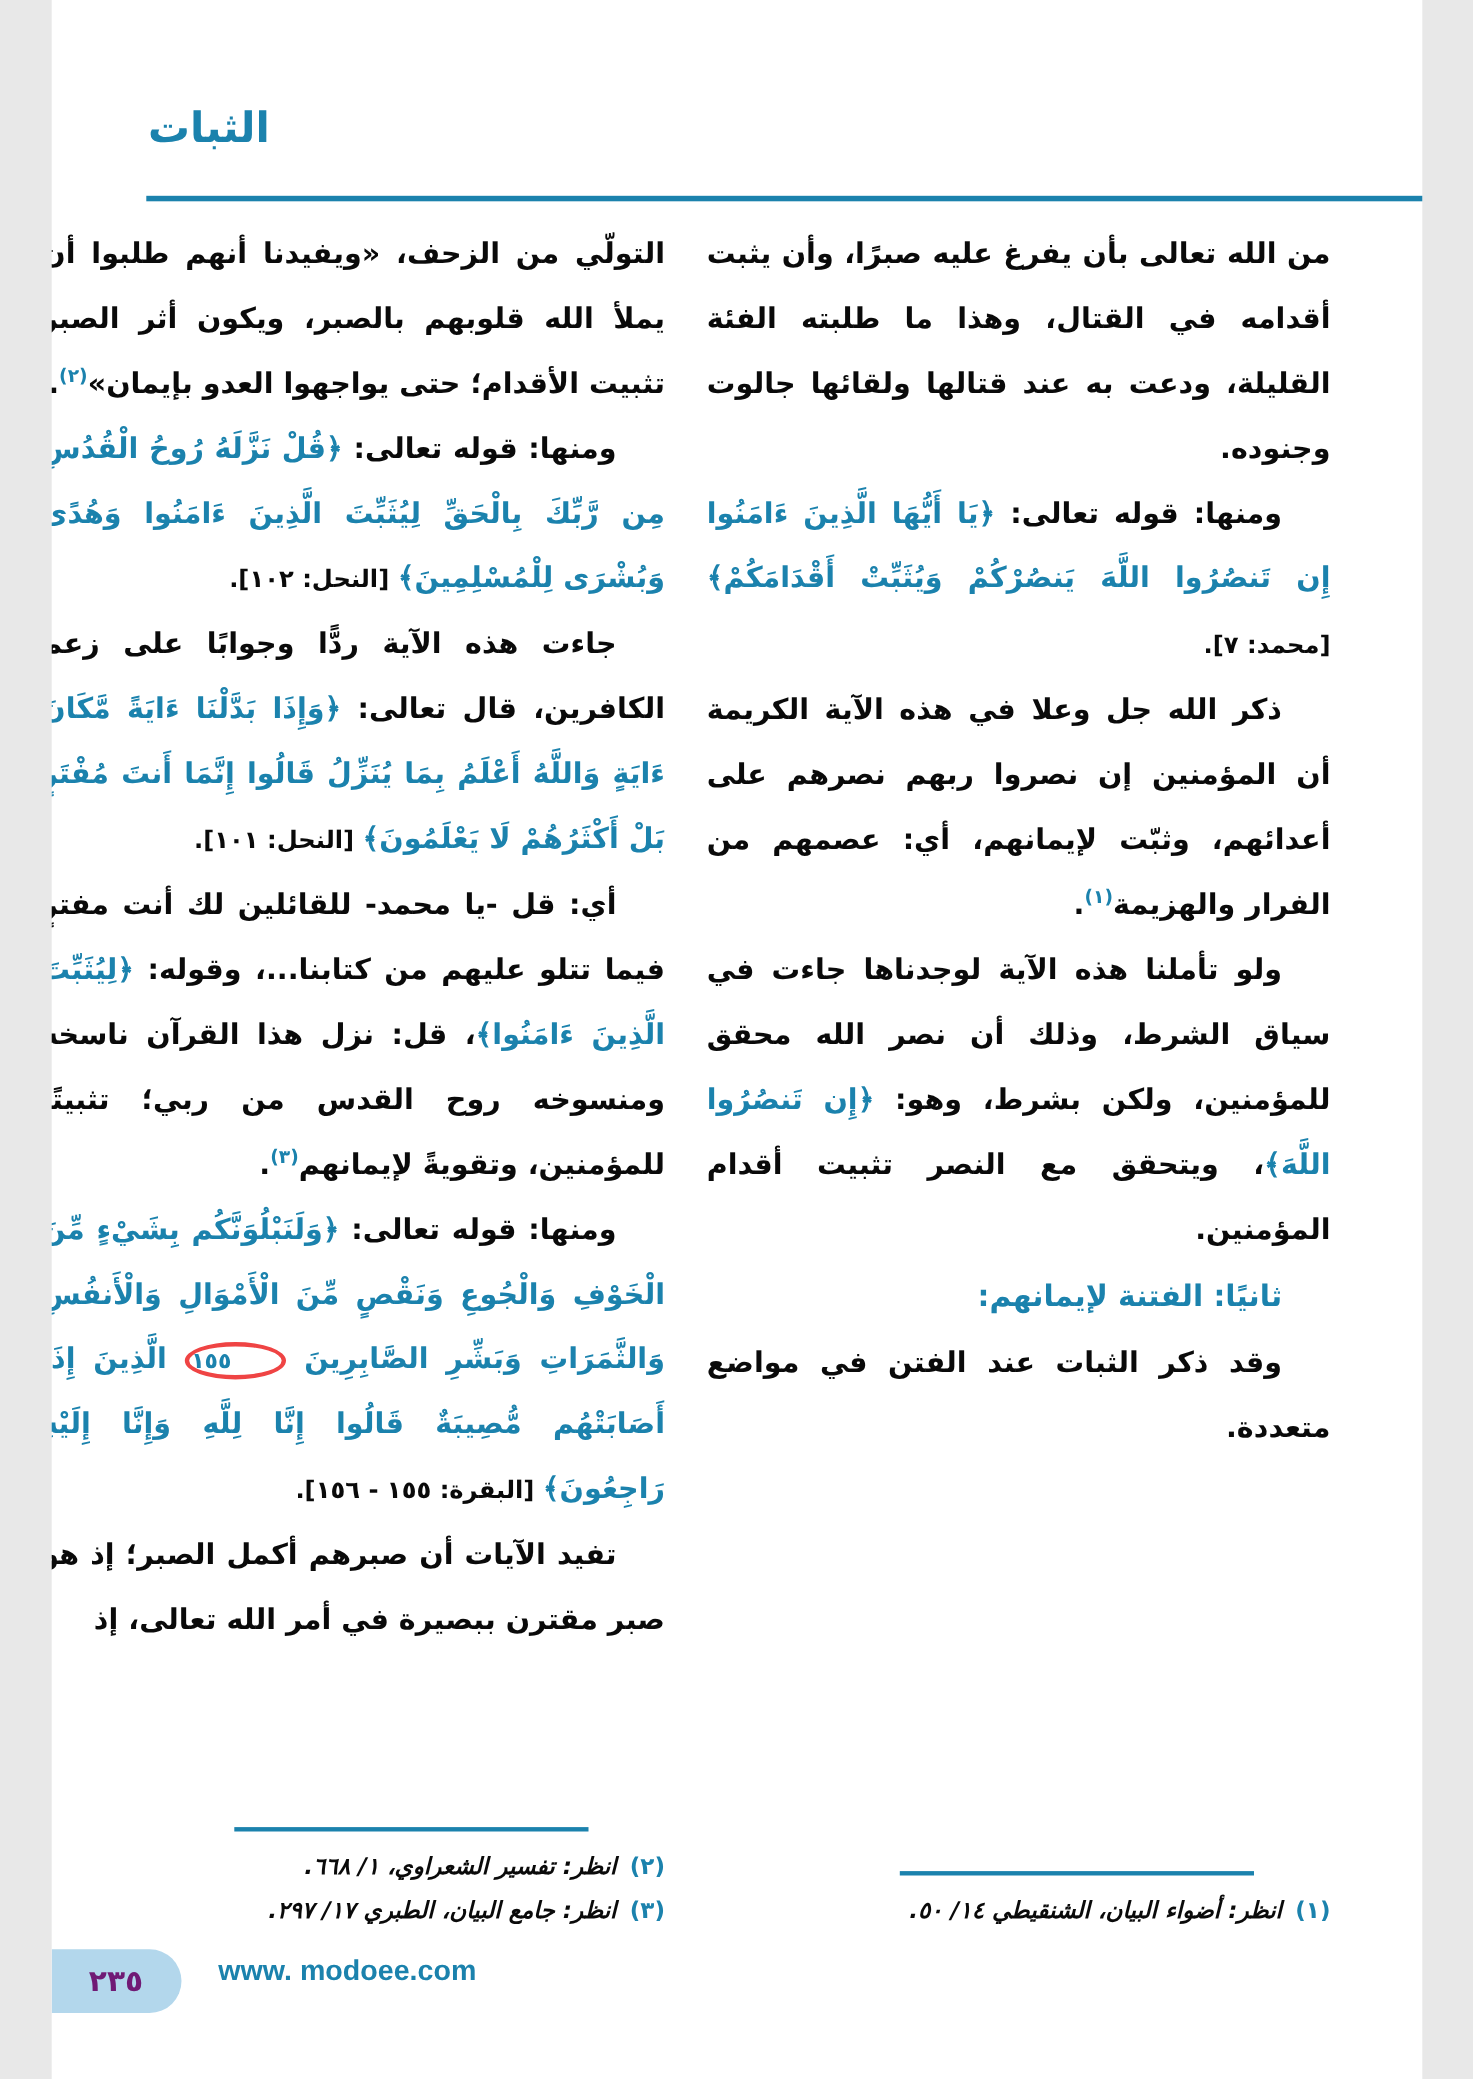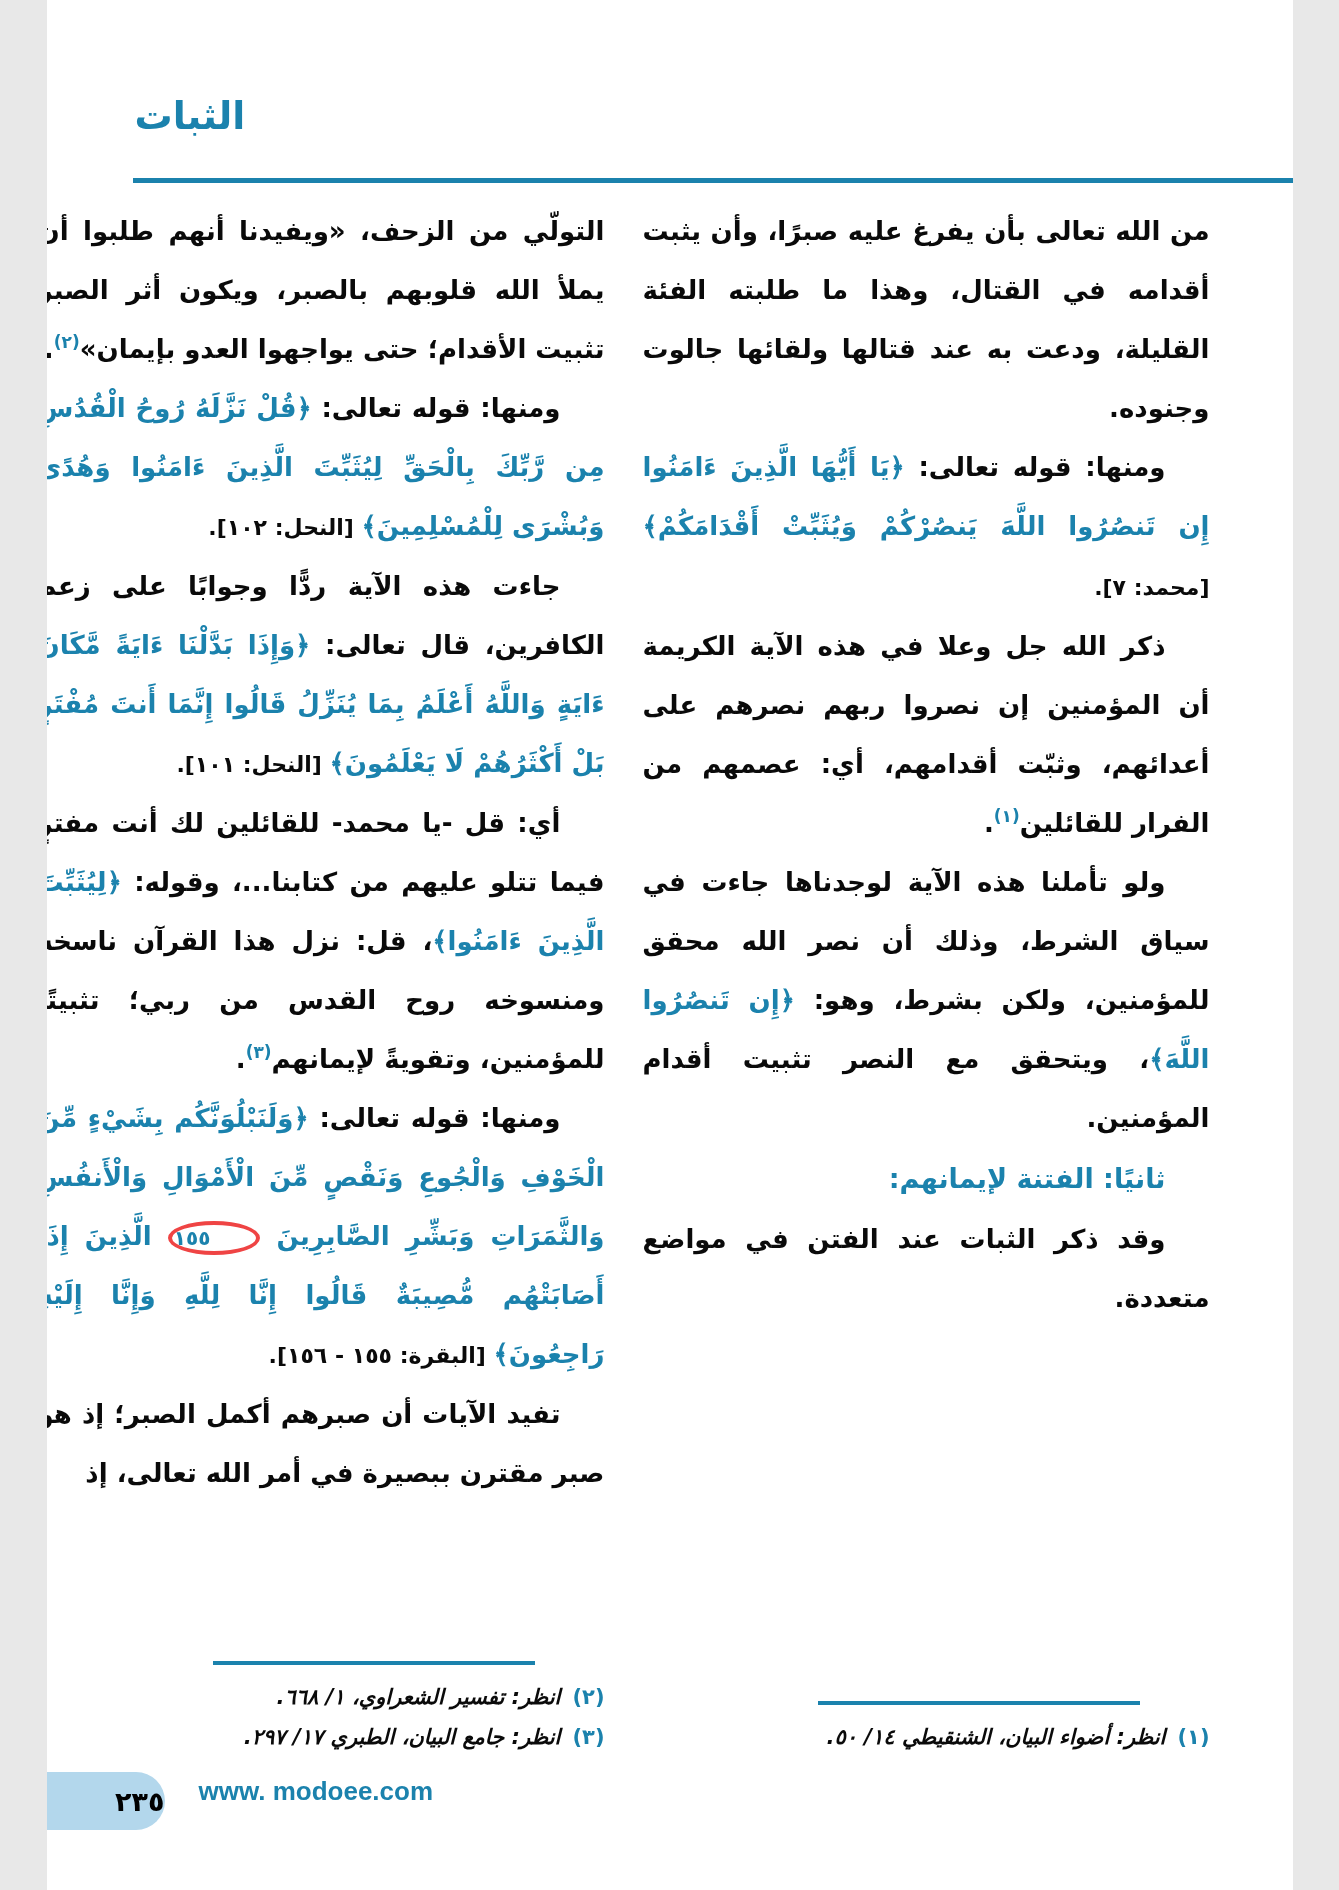--- a/index.html
+++ b/index.html
@@ -69,22 +69,22 @@
     display:flex;direction:rtl;gap:12px;
     font-size:21px;font-weight:700;line-height:40px;
     color:#0a0a0a;
   }
   .fn-num{color:#1b82ad;white-space:nowrap;}
   .fn-text{color:#0a0a0a;font-style:italic;}
   .page-badge{
     position:absolute;left:0;top:1772px;
     width:118px;height:58px;
     background:#b3d7ec;border-radius:0 29px 29px 0;
-    display:flex;align-items:center;justify-content:flex-end;
-    color:#000000;font-size:27px;font-weight:700;
+    display:flex;align-items:center;justify-content:center;
+    color:#701a75;font-size:27px;font-weight:700;
   }
   .website{
     position:absolute;left:152px;top:1776px;
     color:#1b82ad;font-size:26px;font-weight:700;
     font-family:"Liberation Sans", sans-serif;
   }
 </style>
 </head>
 <body>
 
@@ -93,21 +93,21 @@
   <div class="page-title">الثبات</div>
 
   <div class="title-rule"></div>
 
   <div class="columns">
 
     <div class="column" id="col-right">
       <div class="col-paras">
           <p class="para"><span class="seg-text">من الله تعالى بأن يفرغ عليه صبرًا، وأن يثبت أقدامه في القتال، وهذا ما طلبته الفئة القليلة، ودعت به عند قتالها ولقائها جالوت وجنوده.</span></p>
           <p class="para indent"><span class="seg-text">ومنها: قوله تعالى: </span><span class="seg-quran">﴿يَا أَيُّهَا الَّذِينَ ءَامَنُوا إِن تَنصُرُوا اللَّهَ يَنصُرْكُمْ وَيُثَبِّتْ أَقْدَامَكُمْ﴾</span><span class="seg-ref"> [محمد: ٧].</span></p>
-          <p class="para indent"><span class="seg-text">ذكر الله جل وعلا في هذه الآية الكريمة أن المؤمنين إن نصروا ربهم نصرهم على أعدائهم، وثبّت أقدامهم، أي: عصمهم من الفرار للقائلين</span><span class="seg-fn">(١)</span><span class="seg-text">.</span></p>
+          <p class="para indent"><span class="seg-text">ذكر الله جل وعلا في هذه الآية الكريمة أن المؤمنين إن نصروا ربهم نصرهم على أعدائهم، وثبّت لإيمانهم، أي: عصمهم من الفرار والهزيمة</span><span class="seg-fn">(١)</span><span class="seg-text">.</span></p>
           <p class="para indent"><span class="seg-text">ولو تأملنا هذه الآية لوجدناها جاءت في سياق الشرط، وذلك أن نصر الله محقق للمؤمنين، ولكن بشرط، وهو: </span><span class="seg-quran">﴿إِن تَنصُرُوا اللَّهَ﴾</span><span class="seg-text">، ويتحقق مع النصر تثبيت أقدام المؤمنين.</span></p>
           <p class="heading"><span class="seg-text">ثانيًا: الفتنة لإيمانهم:</span></p>
           <p class="para indent"><span class="seg-text">وقد ذكر الثبات عند الفتن في مواضع متعددة.</span></p>
         </div>
       <div class="footnotes">
         <div class="fn-sep"></div>
         <div class="fn-list">
             <div class="footnote">
               <span class="fn-num">(١)</span>
               <span class="fn-text">انظر: أضواء البيان، الشنقيطي ١٤/ ٥٠.</span>

